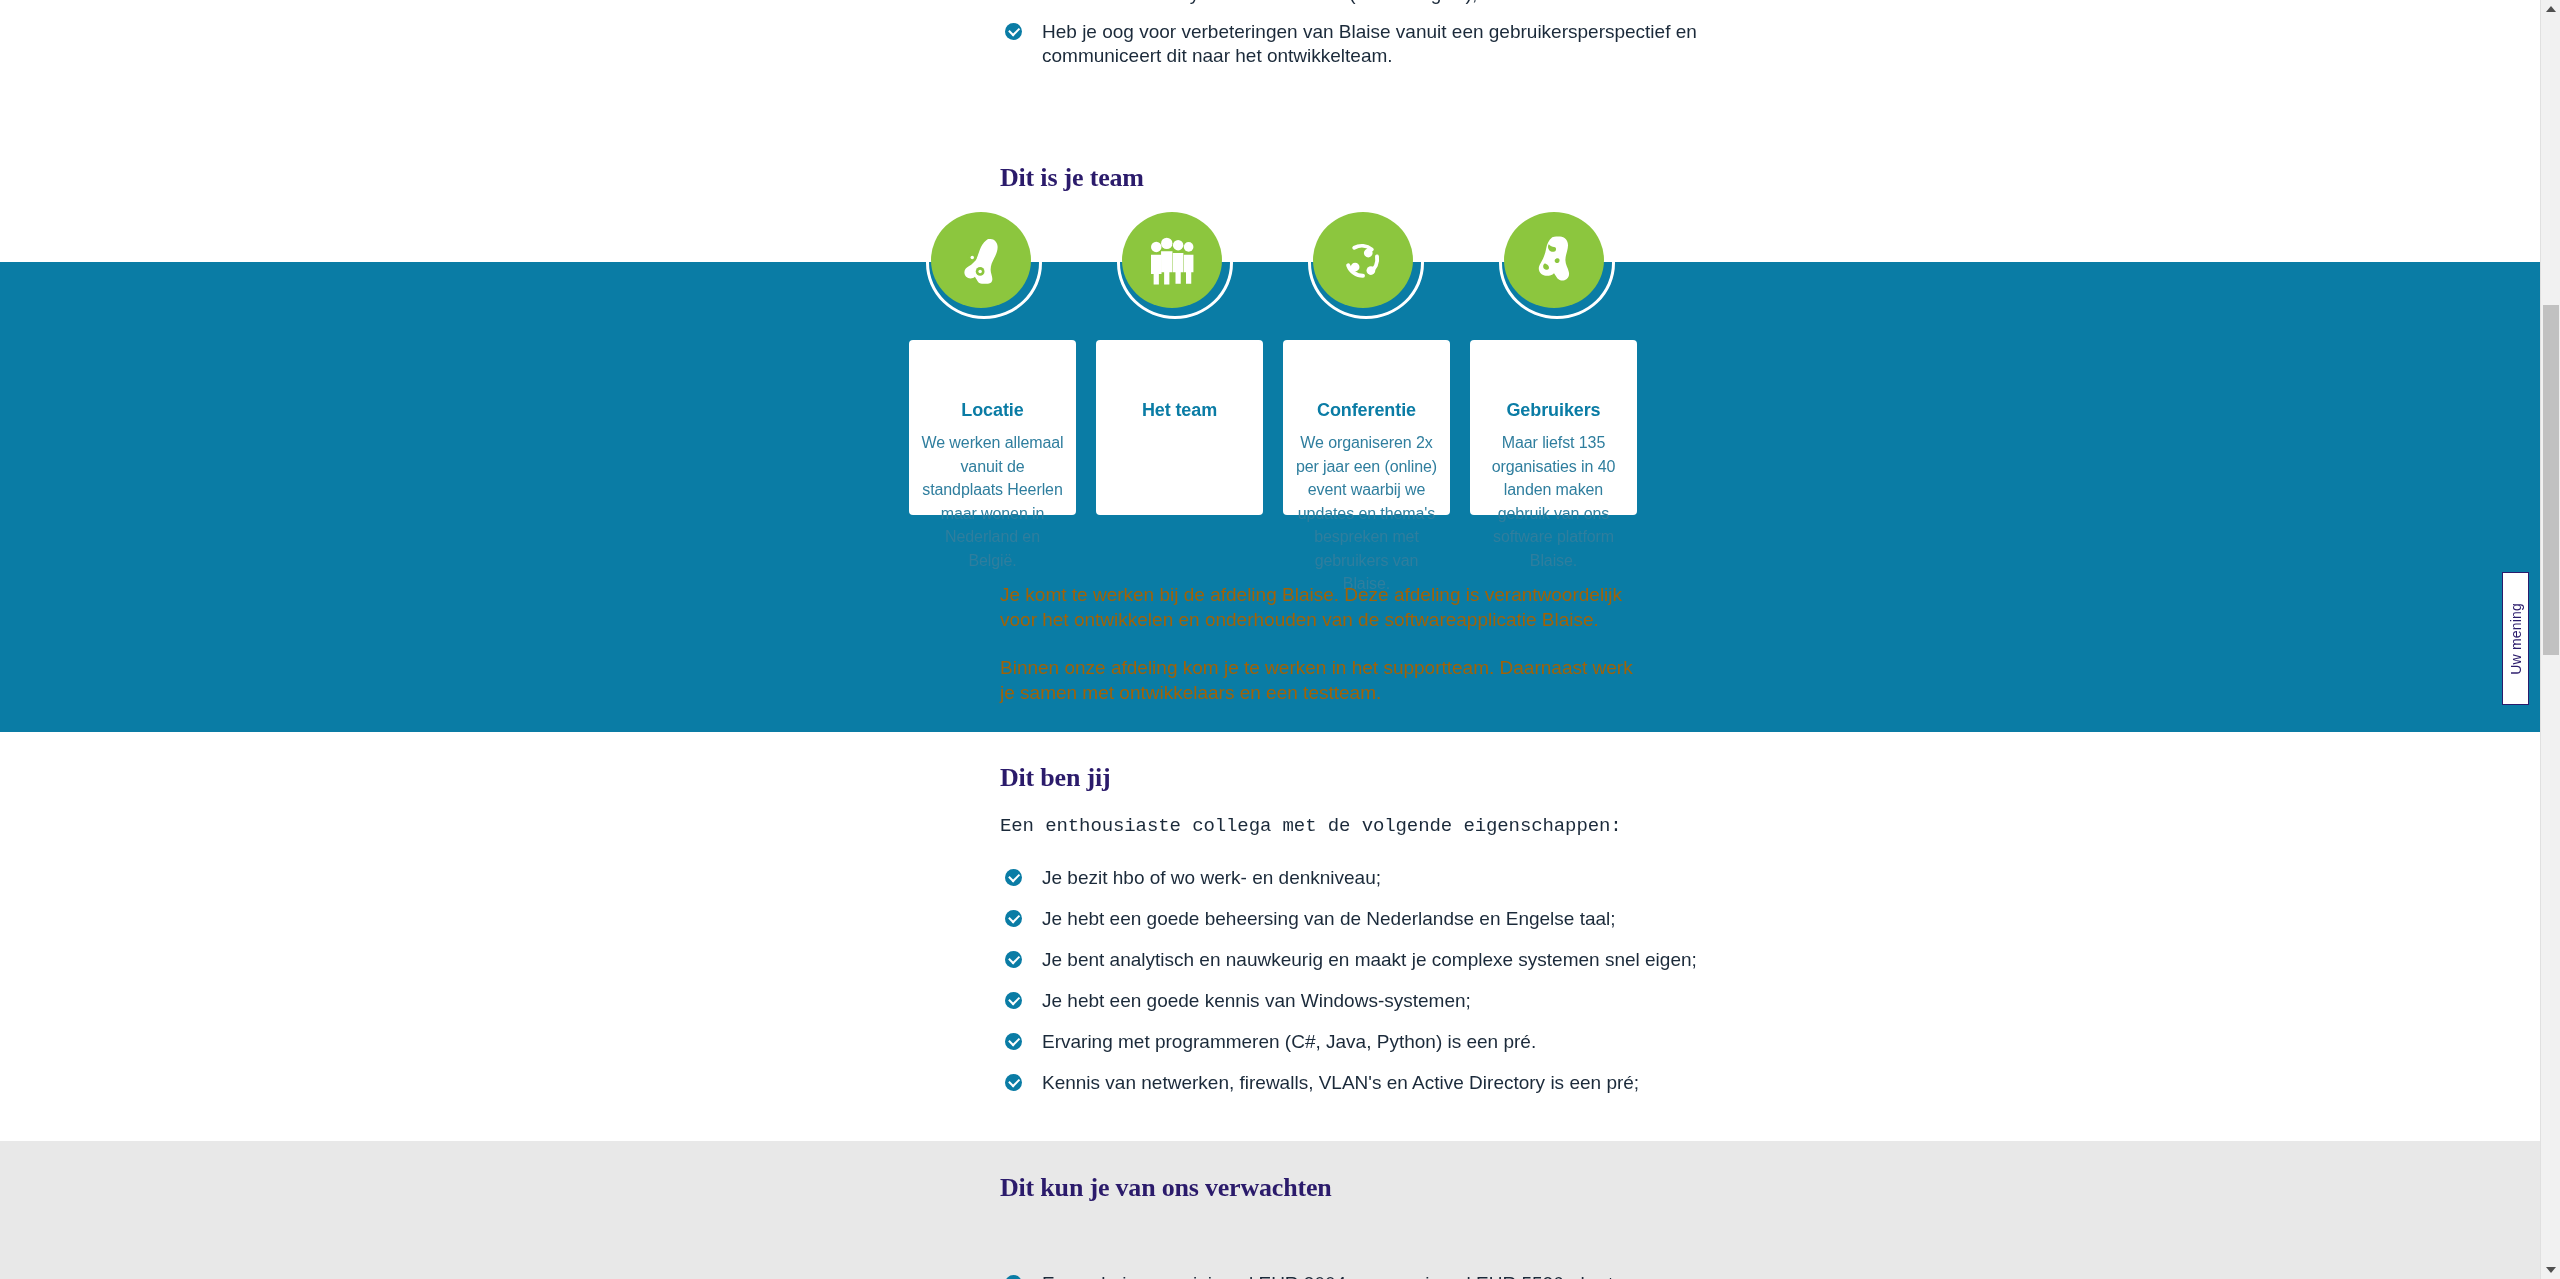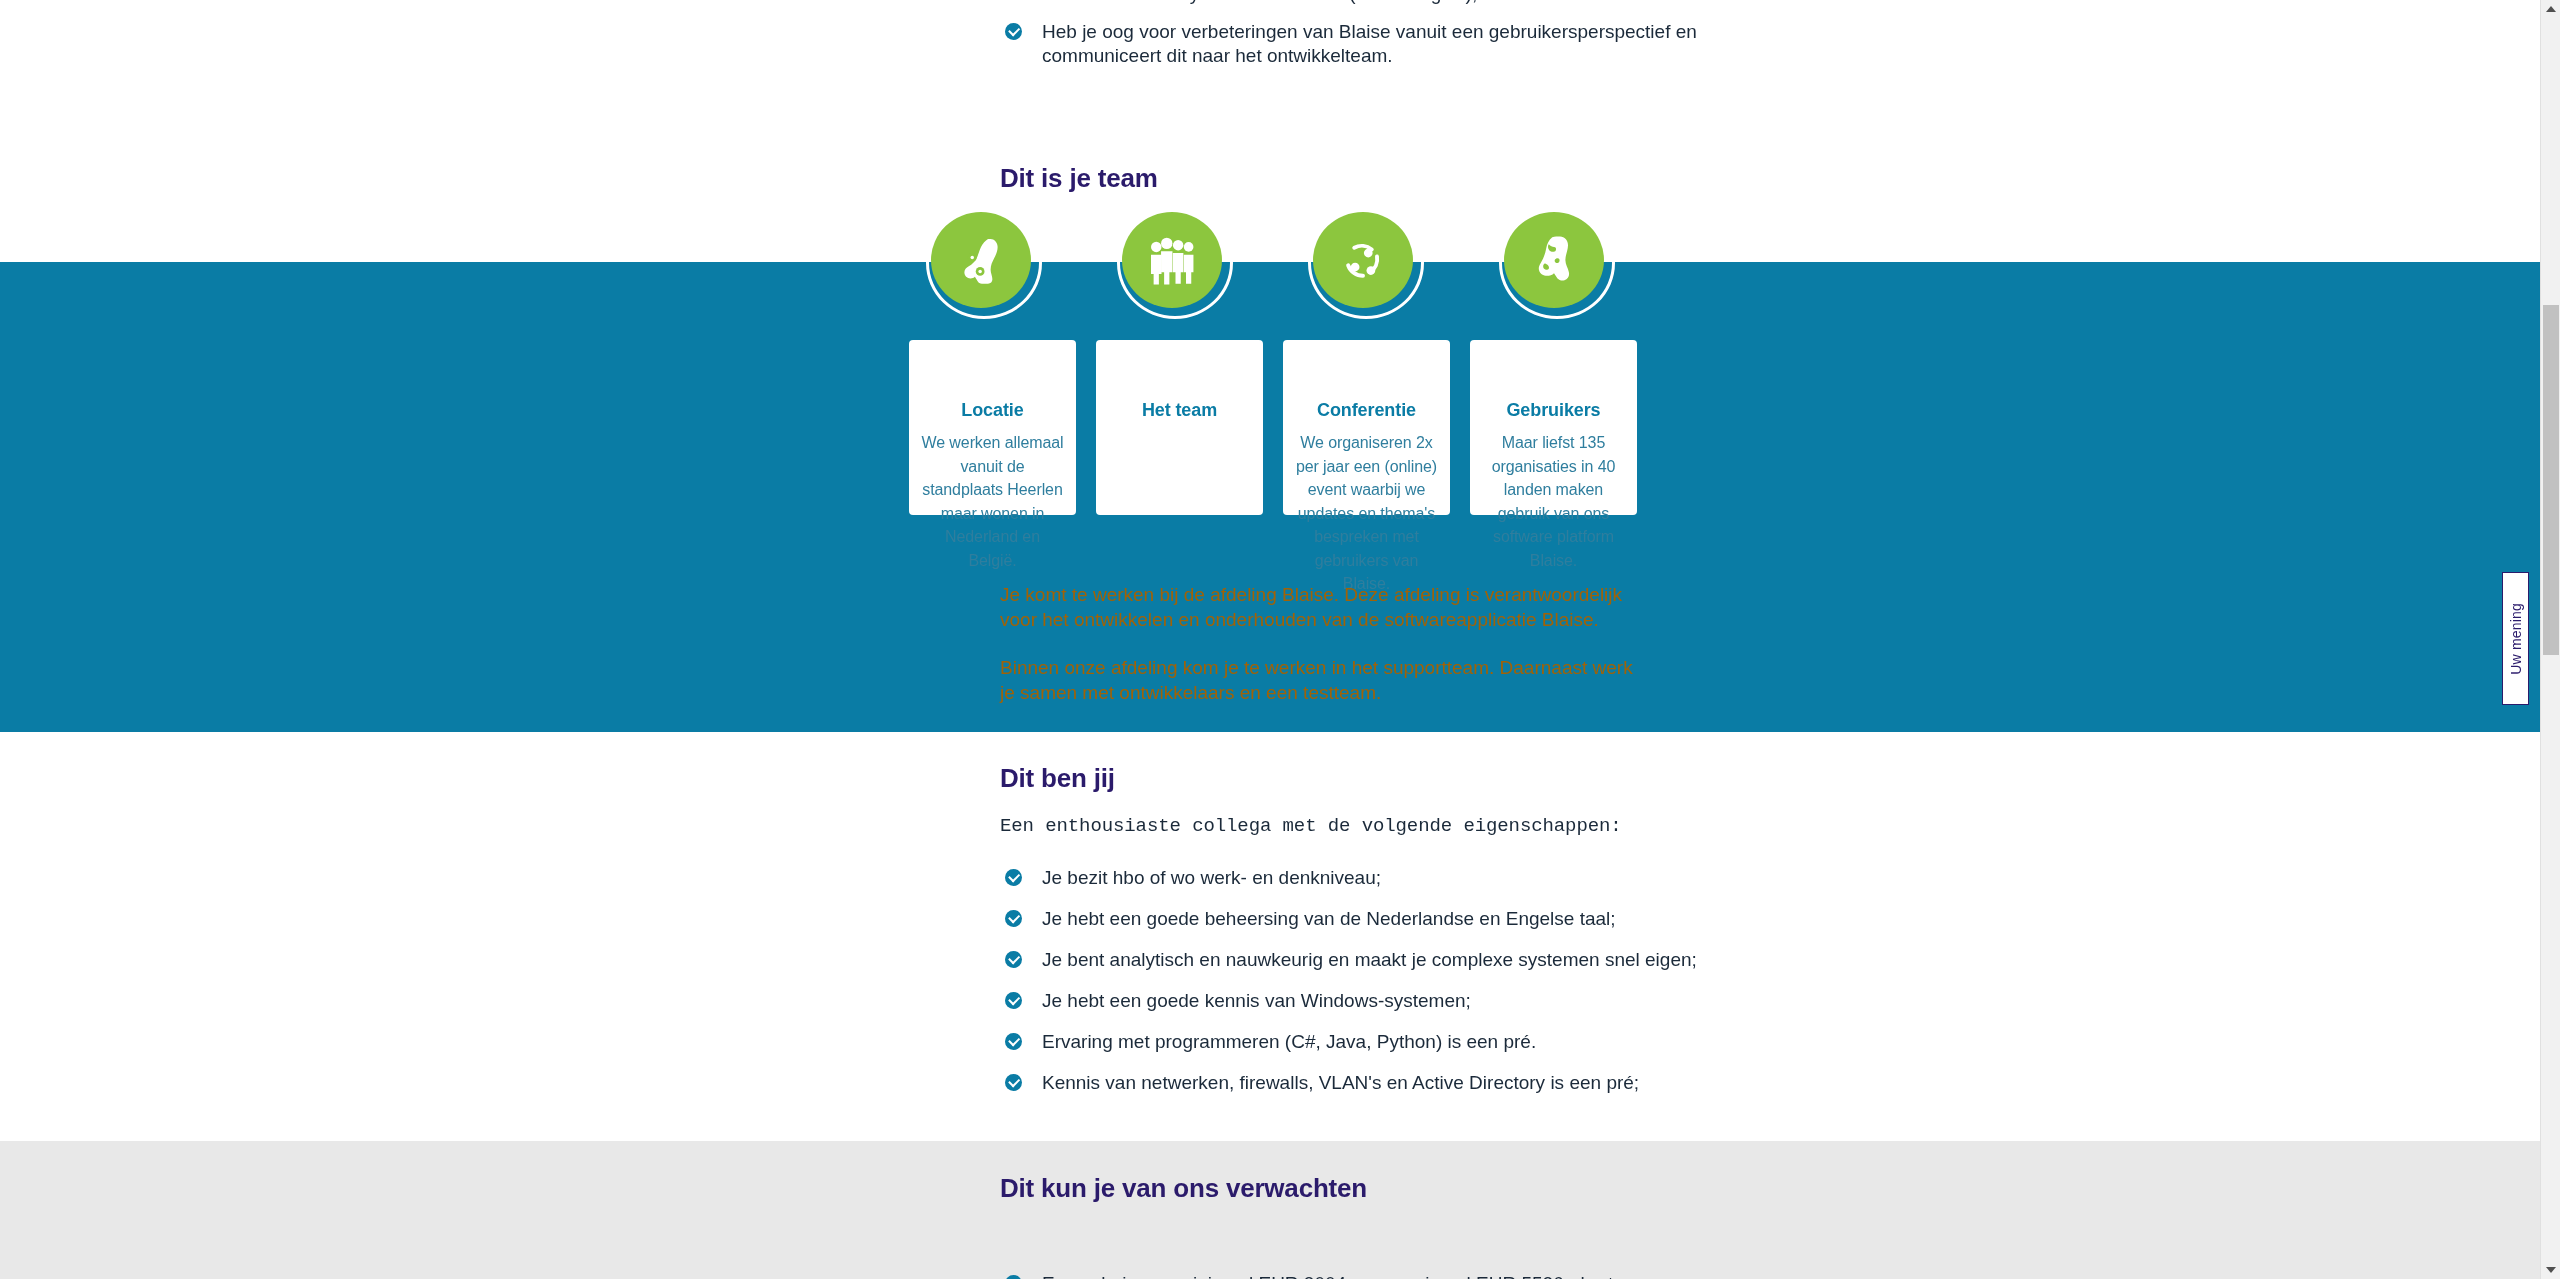--- a/index.html
+++ b/index.html
@@ -20,21 +20,21 @@
 
   
   .body-text {
     font-family: Liberation Mono, monospace;
     font-size: 19px;
     line-height: 24px;
     color: #1b2a3a;
     letter-spacing: -0.1px;
   }
   .section-heading {
-    font-family: Liberation Sans, sans-serif;
+    font-family: Liberation Serif, serif;
     font-size: 26px;
     font-weight: bold;
     color: #2b1b6b;
     letter-spacing: -0.2px;
   }
 
   
   .content-col {
     position: absolute;
     left: 1000px;

